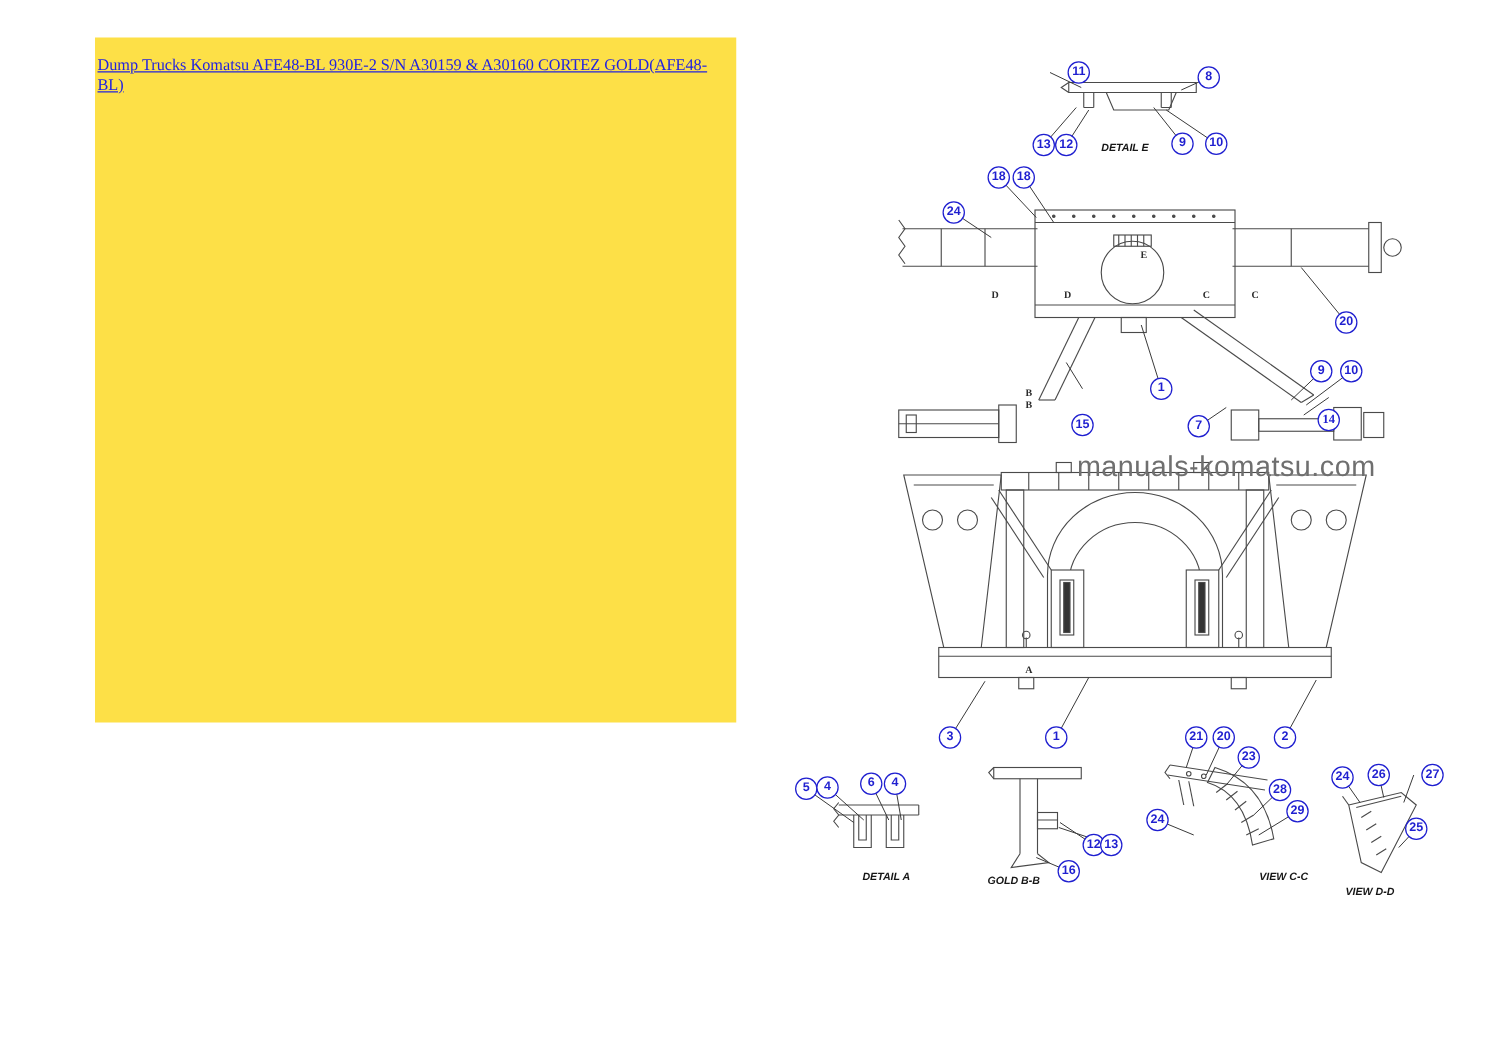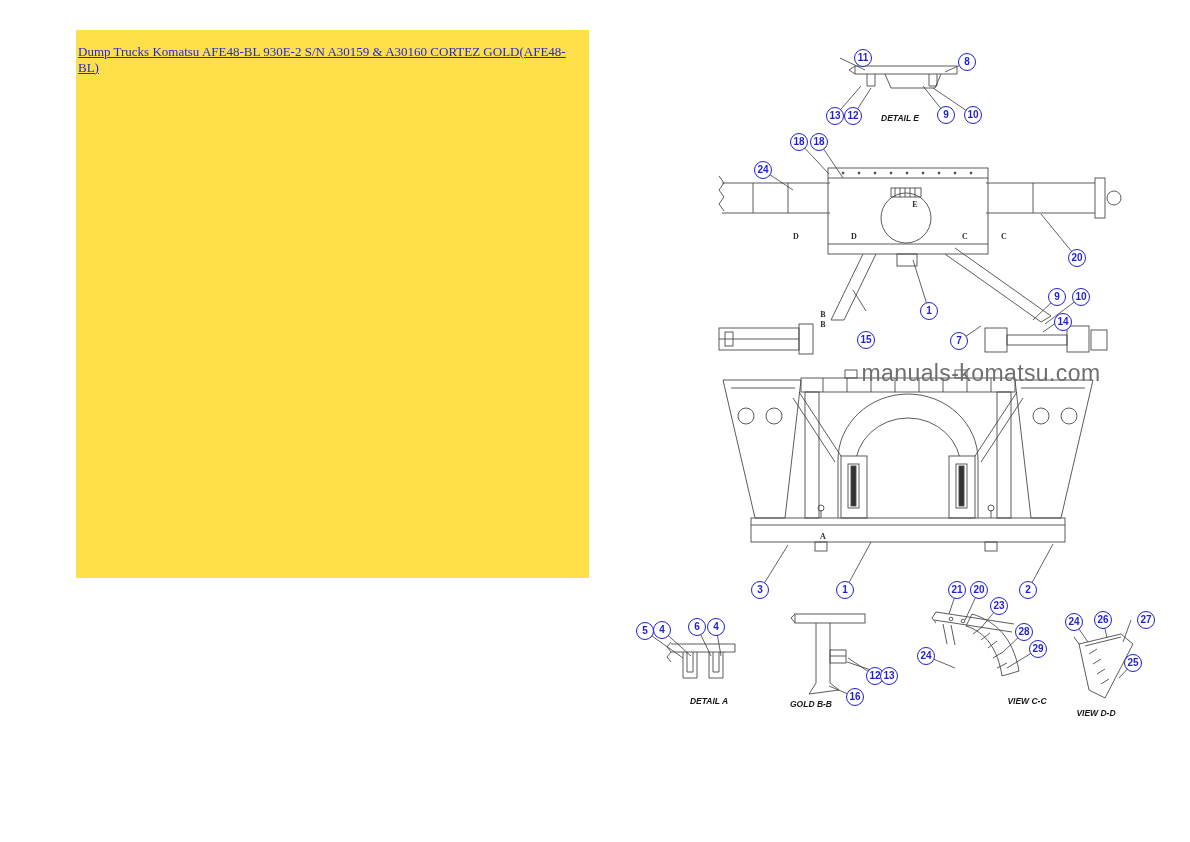--- a/index.html
+++ b/index.html
@@ -245,21 +245,21 @@
     <div class="callout" style="left: 313px; top: 87px;">9</div>
     <div class="callout" style="left: 340px; top: 87px;">10</div>
     <div class="callout" style="left: 166px; top: 114px;">18</div>
     <div class="callout" style="left: 186px; top: 114px;">18</div>
     <div class="callout" style="left: 130px; top: 142px;">24</div>
     <div class="callout" style="left: 444px; top: 230px;">20</div>
     <div class="callout" style="left: 233px; top: 283px; margin-top: 29px;">15</div>
     <div class="callout" style="left: 296px; top: 283px;">1</div>
     <div class="callout" style="left: 424px; top: 269px;">9</div>
     <div class="callout" style="left: 448px; top: 269px;">10</div>
-    <div class="callout" style="left: 430px; top: 294px;">14</div>
+    <div class="callout" style="left: 430px; top: 308px; font-family: Liberation Serif, serif;">14</div>
     <div class="callout" style="left: 326px; top: 313px;">7</div>
     <div class="callout" style="left: 127px; top: 562px;">3</div>
     <div class="callout" style="left: 212px; top: 562px;">1</div>
     <div class="callout" style="left: 324px; top: 562px;">21</div>
     <div class="callout" style="left: 346px; top: 562px;">20</div>
     <div class="callout" style="left: 366px; top: 578px;">23</div>
     <div class="callout" style="left: 395px; top: 562px;">2</div>
     <div class="callout" style="left: 12px; top: 603px;">5</div>
     <div class="callout" style="left: 29px; top: 602px;">4</div>
     <div class="callout" style="left: 64px; top: 599px;">6</div>

